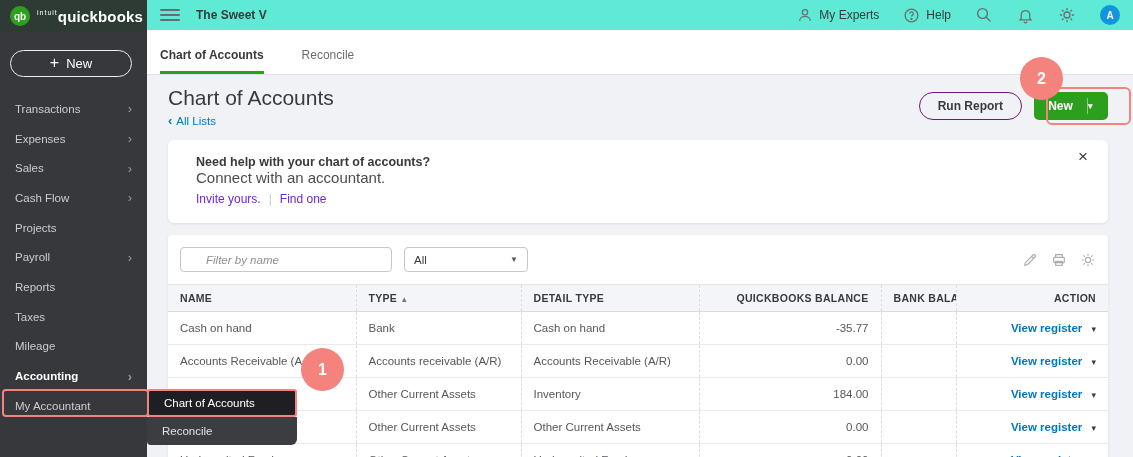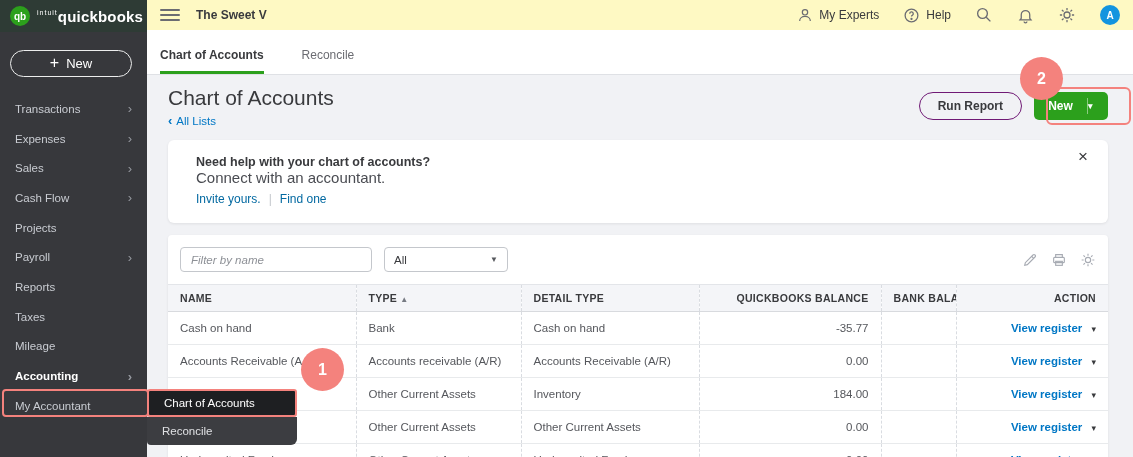--- a/index.html
+++ b/index.html
@@ -18,21 +18,21 @@
              border-radius:15px; background:transparent; color:#fff; font-size:13px; display:flex;
              align-items:center; justify-content:center; gap:7px; cursor:pointer; font-family:inherit; }
   .new-btn .plus { font-size:16px; font-weight:400; margin-top:-2px; }
   .side-nav { position:absolute; top:94px; left:0; right:0; }
   .side-item { height:29.7px; display:flex; align-items:center; padding:0 15px; color:#c9ccd2; font-size:11.5px; cursor:pointer; }
   .side-item .chev { margin-left:auto; color:#95989f; font-size:13px; }
   .side-item.active { color:#fff; font-weight:bold; }
 
   
   .main { position:absolute; left:147px; top:0; width:986px; height:457px; }
-  .topbar { height:30px; background:#fef9c3; display:flex; align-items:center; padding:0 13px; }
+  .topbar { height:30px; background:#5eead4; display:flex; align-items:center; padding:0 13px; }
   .hamburger { width:20px; display:flex; flex-direction:column; gap:3px; cursor:pointer; margin-right:16px; }
   .hamburger div { height:2px; background:#6b6c72; border-radius:1px; }
   .company { font-size:12px; font-weight:bold; }
   .topbar-right { margin-left:auto; display:flex; align-items:center; gap:24px; }
   .tb-item { display:flex; align-items:center; gap:6px; font-size:12px; color:#393a3d; cursor:pointer; }
   .tb-icon svg { display:block; }
   .avatar { width:20px; height:20px; border-radius:50%; background:#1394df; color:#fff; font-size:10px;
             font-weight:bold; display:flex; align-items:center; justify-content:center; cursor:pointer; }
 
   .tabbar { height:45px; background:#fff; border-bottom:1px solid #dfe1e5; display:flex; align-items:flex-end;
@@ -52,28 +52,28 @@
                font-size:12px; font-weight:bold; display:flex; align-items:center; cursor:pointer; font-family:inherit; }
   .new-green .lbl { flex:1; text-align:center; }
   .new-green .div { width:1px; height:16px; background:rgba(255,255,255,.45); }
   .new-green .caret { width:20px; font-size:9px; }
 
   .banner { margin:12px 25px 0 21px; height:83px; background:#fff; border-radius:6px;
             box-shadow:0 1px 3px rgba(0,0,0,.08); position:relative; padding:15px 28px; }
   .banner-title { font-size:12.5px; font-weight:bold; }
   .banner-body { font-size:15px; margin-top:0; color:#4a4c52; }
   .banner-links { font-size:12px; margin-top:6px; display:flex; align-items:center; gap:8px; }
-  .banner-links a { color:#0369a1; text-decoration:none; cursor:pointer; }
+  .banner-links a { color:#6d28d9; text-decoration:none; cursor:pointer; }
   .banner-links .pipe { color:#c4c7cc; }
   .banner-close { position:absolute; right:20px; top:8px; font-size:17px; color:#393a3d; cursor:pointer; line-height:1; }
 
   .table-card { margin:12px 25px 0 21px; background:#fff; border-radius:4px 4px 0 0;
                 box-shadow:0 1px 3px rgba(0,0,0,.08); height:230px; padding-top:12px; }
   .filter-row { display:flex; align-items:center; padding:0 12px; gap:12px; }
-  .filter-input { width:192px; height:25px; border:1px solid #c4c7cc; border-radius:4px; padding:0 10px;
+  .filter-input { width:212px; height:25px; border:1px solid #c4c7cc; border-radius:4px; padding:0 25px;
                   font-size:11.5px; font-style:italic; color:#393a3d; font-family:inherit; }
   .filter-input::placeholder { color:#8d9096; font-style:italic; }
   .type-select { width:124px; height:25px; border:1px solid #c4c7cc; border-radius:4px; padding:0 9px;
                  font-size:11.5px; display:flex; align-items:center; cursor:pointer; color:#393a3d; }
   .type-select .caret { margin-left:auto; font-size:8px; color:#57595e; }
   .tool-icons { margin-left:auto; display:flex; gap:13px; align-items:center; }
   .tool-icons .ticon { cursor:pointer; display:flex; }
 
   table { width:100%; border-collapse:collapse; margin-top:12px; table-layout:fixed; }
   th { background:#f4f5f8; border-top:1px solid #e3e5e9; border-bottom:1px solid #d8dade;

